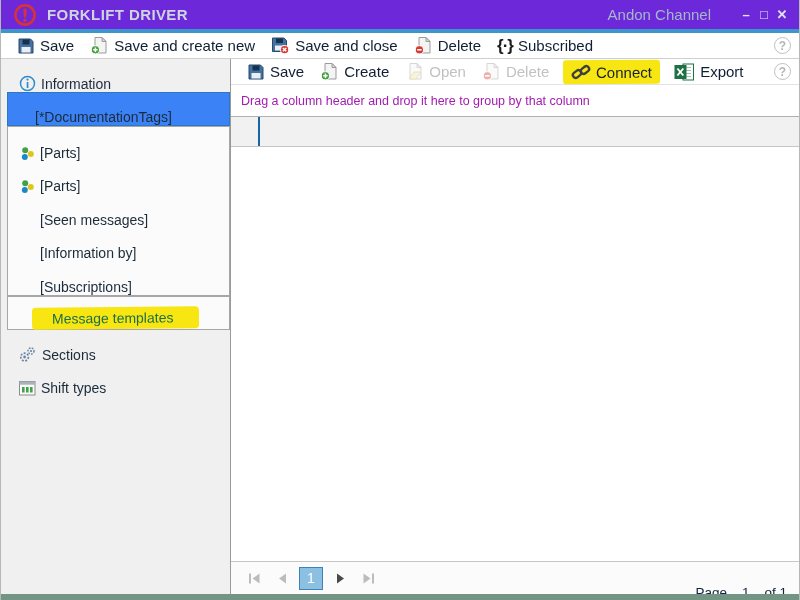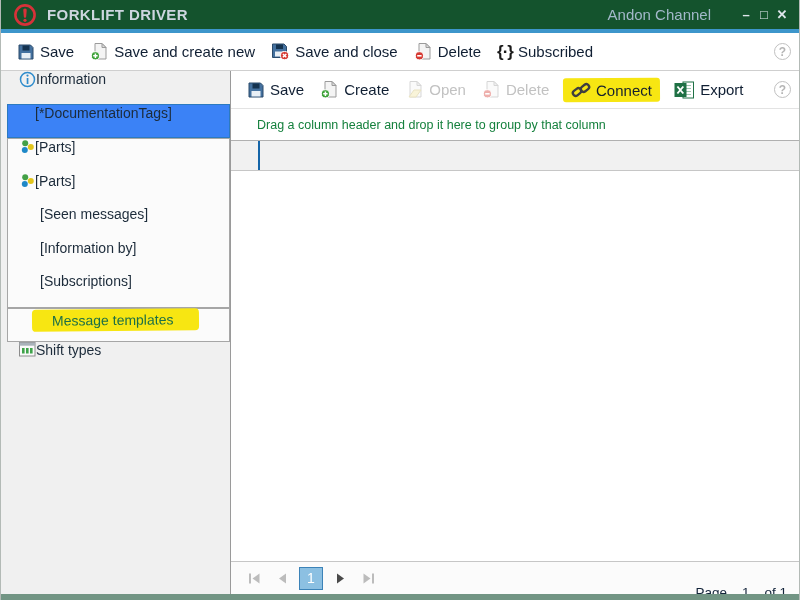--- a/index.html
+++ b/index.html
@@ -2,62 +2,62 @@
 <html><head>
 <meta charset="utf-8">
 <style>
   * { margin:0; padding:0; box-sizing:border-box; }
   html,body { width:800px; height:600px; overflow:hidden; background:#e8e8e8;
               font-family:"Liberation Sans", sans-serif; }
   .window { width:800px; height:600px; display:flex; flex-direction:column;
             border-left:1px solid #b3bab6; border-right:1px solid #b3bab6; background:#fff; }
 
   
-  .titlebar { height:29px; background:#14532d; display:flex; align-items:center;
+  .titlebar { height:29px; background:#6d28d9; display:flex; align-items:center;
               padding:0 8px 0 12px; flex:none; }
   .app-icon { width:24px; height:24px; margin-right:10px; flex:none; }
   .title { color:#cdd6df; font-size:15px; font-weight:700; letter-spacing:.4px; }
   .titlebar .spacer { flex:1; }
   .channel { color:#a3b8ca; font-size:15px; margin-right:26px; }
   .win-btn { color:#dfe6ec; font-size:13px; width:18px; text-align:center; cursor:default;
              font-weight:700; }
   .bluestrip { height:4px; background:#3d96cb; flex:none; }
 
   
-  .toolbar { height:38px; background:#fff; display:flex; align-items:center;
+  .toolbar { height:26px; background:#fff; display:flex; align-items:center;
              padding:0 8px; border-bottom:1px solid #cfcfcf; flex:none; }
   .tb-btn { display:flex; align-items:center; gap:5px; padding:3px 8px; cursor:pointer;
             color:#101f33; font-size:15px; white-space:nowrap; }
   .tb-btn.disabled { color:#c2c2c2; cursor:default; }
   .tb-btn.disabled svg { opacity:.4; }
   .braces { font-size:17px; font-weight:700; color:#1a1a1a; letter-spacing:-1px; }
   .help { margin-left:auto; width:17px; height:17px; border:1.5px solid #c0c0c0; color:#b5b5b5;
           border-radius:50%; font-size:12px; font-weight:700; display:flex; align-items:center;
           justify-content:center; flex:none; }
   .hl-yellow { background:#f7e612; border-radius:3px; }
 
   
   .content { flex:1; display:flex; min-height:0; }
 
   
   .sidebar { width:230px; flex:none; background:#f0f0f0; border-right:1px solid #9a9a9a;
              font-size:14px; color:#1c2b3a; }
-  .sb-item { height:33px; display:flex; align-items:flex-start; padding-left:18px;
+  .sb-item { height:33px; display:flex; align-items:flex-end; gap:5px; padding-left:18px;
              cursor:pointer;border-radius:16px; }
   .sb-box { margin-left:6px; border:1px solid #a6a6a6; background:#fbfbfb; }
   .sb-box.selected { border:1px solid #2b7ac0; background:#3b82f6; }
   .sb-box .sb-item { height:32px; }
   .sb-group .sb-item { height:33.6px; }
   .msg-hl { background:#f7e612; border-radius:4px; padding:3px 26px 3px 20px;
             margin-left:-6px; transform:rotate(-.6deg); color:#1d6f47; font-weight:400; }
 
   
   .main { flex:1; display:flex; flex-direction:column; min-width:0; background:#fff; }
-  .groupbar { height:32px; display:flex; align-items:center; padding-left:26px;
-              font-size:12.5px; color:#15803d; border-bottom:1px solid #b0b0b0; flex:none; background:#fff; }
+  .groupbar { height:32px; display:flex; align-items:center; padding-left:10px;
+              font-size:12.5px; color:#a21caf; border-bottom:1px solid #b0b0b0; flex:none; background:#fff; }
   .grid-header { height:30px; background:#f1f1f1; border-bottom:1px solid #c6c6c6;
                  display:flex; flex:none; }
   .row-indicator { width:27px; flex:none; }
   .blue-line { width:2px; background:#1565a8; flex:none; }
   .grid-body { flex:1; background:#fff; }
 
   
   .pager { height:33px; background:#fbfbfb; border-top:1px solid #c6c6c6; display:flex;
            align-items:center; padding:0 12px; flex:none; }
   .pg-btn { width:22px; height:22px; display:flex; align-items:center; justify-content:center;
@@ -180,20 +180,29 @@
       </div>
 
       <div class="sb-box">
         <div class="sb-item" style="padding-left:30px;">
           <span class="msg-hl">
             <span>Message templates</span>
           </span>
         </div>
       </div>
 
+      <div class="sb-item">
+        <svg width="18" height="17" viewBox="0 0 18 17">
+          <circle cx="12" cy="5" r="3" fill="none" stroke="#6b86a5" stroke-width="1.5" stroke-dasharray="1.7 1.2"></circle>
+          <circle cx="12" cy="5" r="1.1" fill="#6b86a5"></circle>
+          <circle cx="5.6" cy="11" r="3.8" fill="none" stroke="#6b86a5" stroke-width="1.7" stroke-dasharray="2 1.3"></circle>
+          <circle cx="5.6" cy="11" r="1.4" fill="#6b86a5"></circle>
+        </svg>
+        <span>Sections</span>
+      </div>
 
       <div class="sb-item">
         <svg width="17" height="15" viewBox="0 0 17 15">
           <rect x="0.5" y="0.5" width="15.5" height="13.5" fill="#fafafa" stroke="#8c8c8c"></rect>
           <rect x="0.5" y="0.5" width="15.5" height="3.2" fill="#a9b2ba"></rect>
           <rect x="3" y="6" width="2.6" height="5.5" fill="#3fa34a"></rect>
           <rect x="7" y="6" width="2.6" height="5.5" fill="#3fa34a"></rect>
           <rect x="11" y="6" width="2.6" height="5.5" fill="#3fa34a"></rect>
         </svg>
         <span>Shift types</span>

